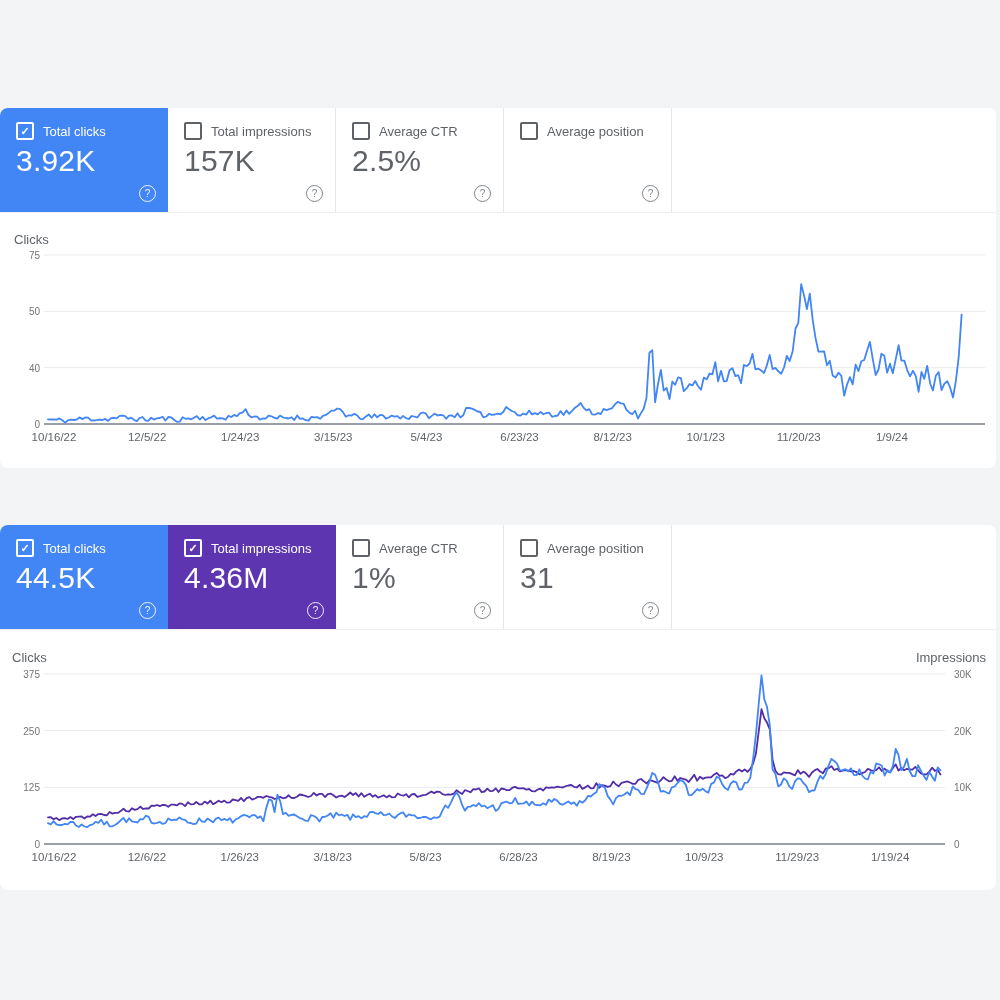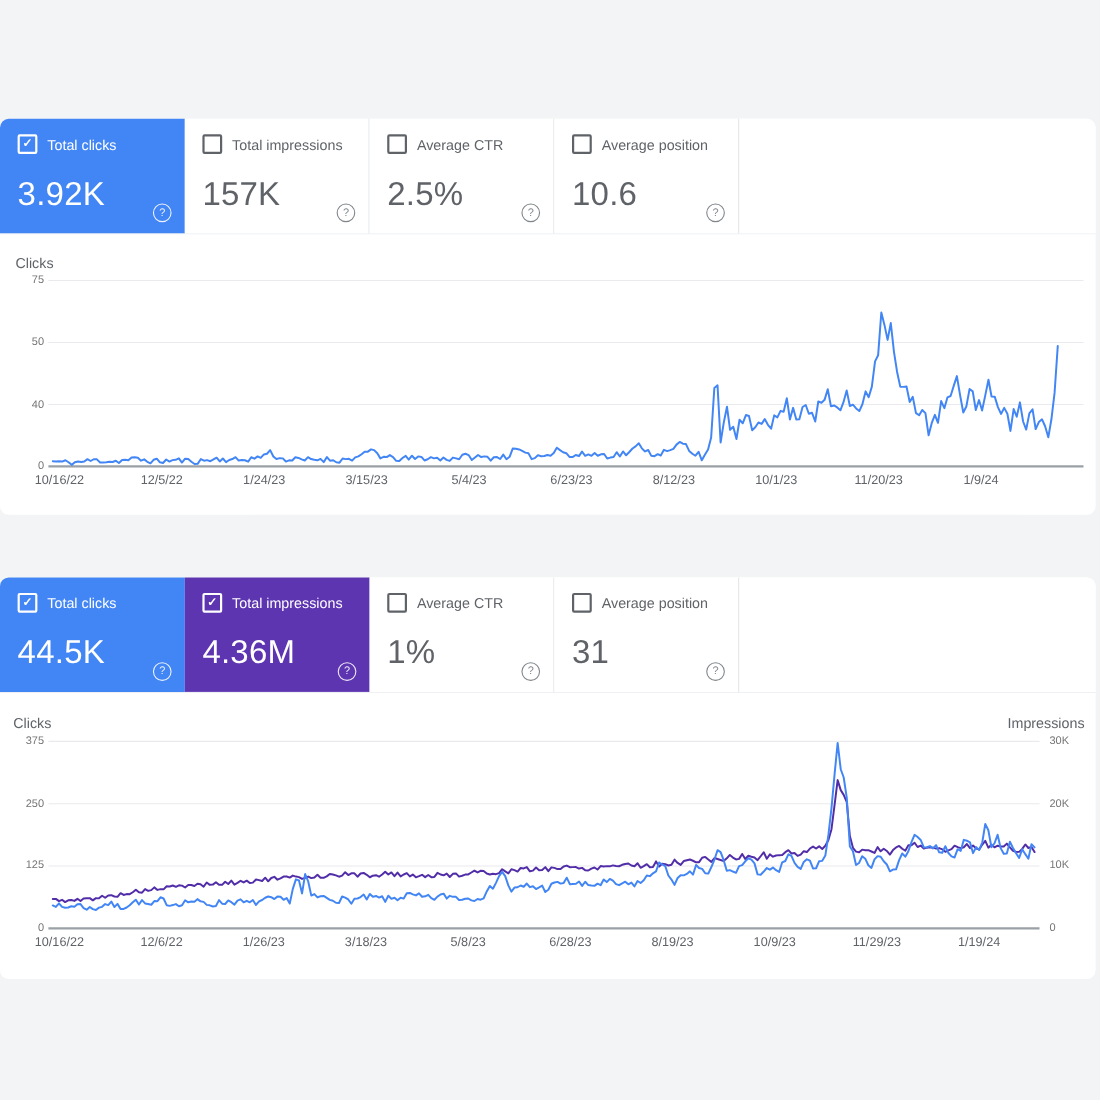--- a/index.html
+++ b/index.html
@@ -9,21 +9,21 @@
   #panel2{top:525px;height:365px;}
   .cards{position:relative;height:104px;display:flex;border-bottom:1px solid #eef0f3;}
   .card{width:168px;box-sizing:border-box;position:relative;padding:14px 14px 0 16px;flex:none;cursor:pointer;}
   .card.plain{border-right:1px solid #e4e6e9;background:#fff;}
   .card.plain + .card.plain{border-left:none;}
   .card.first-card{border-top-left-radius:8px;}
   .card-top{display:flex;align-items:center;gap:9px;font-size:13px;color:#5f6368;white-space:nowrap;}
   .card.sel .card-top{color:#fff;}
   .cbx{width:14px;height:14px;border:2px solid #5f6368;border-radius:2px;flex:none;display:flex;align-items:center;justify-content:center;font-size:11px;font-weight:bold;color:transparent;background:transparent;line-height:1;}
   .card.sel .cbx{border-color:#fff;color:#fff;}
-  .card-value{font-size:30px;margin-top:20px;color:#5f6368;letter-spacing:.2px;}
+  .card-value{font-size:30px;margin-top:4px;color:#5f6368;letter-spacing:.2px;}
   .card.sel .card-value{color:#fff;}
   .help{position:absolute;right:12px;bottom:10px;width:15px;height:15px;border:1.5px solid #80868b;border-radius:50%;color:#80868b;font-size:10px;display:flex;align-items:center;justify-content:center;cursor:pointer;}
   .card.sel .help{border-color:rgba(255,255,255,.9);color:rgba(255,255,255,.9);}
   .cards-filler{flex:1;background:#fff;border-top-right-radius:8px;}
   .chart-wrap{position:absolute;left:0;top:0;width:100%;height:100%;}
   .axis-cap{position:absolute;font-size:13px;color:#5f6368;}
   .cap-l1{left:14px;top:124px;}
   .cap-l2{left:12px;top:125px;}
   .cap-r2{right:10px;top:125px;}
   .ytick{position:absolute;font-size:10px;color:#757575;transform:translateY(-50%);}
@@ -58,21 +58,20 @@
           <span>Average CTR</span>
         </div>
       <div class="card-value">2.5%</div>
       <span class="help">?</span>
     </div>
     <div class="card plain">
       <div class="card-top">
           <span class="cbx"></span>
           <span>Average position</span>
         </div>
-      <div class="card-value">10.6</div>
       <span class="help">?</span>
     </div>
     <div class="cards-filler"></div>
   </div>
   <div class="chart-wrap" id="chartwrap1">
     <span class="axis-cap cap-l1">Clicks</span>
     <svg class="chart" id="svg1" width="996" height="360" viewBox="0 0 996 360">
         <line x1="44" x2="985" y1="147" y2="147" stroke="#e9eaed" stroke-width="1"></line>
         <line x1="44" x2="985" y1="203.33333333333334" y2="203.33333333333334" stroke="#e9eaed" stroke-width="1"></line>
         <line x1="44" x2="985" y1="259.6666666666667" y2="259.6666666666667" stroke="#e9eaed" stroke-width="1"></line>

